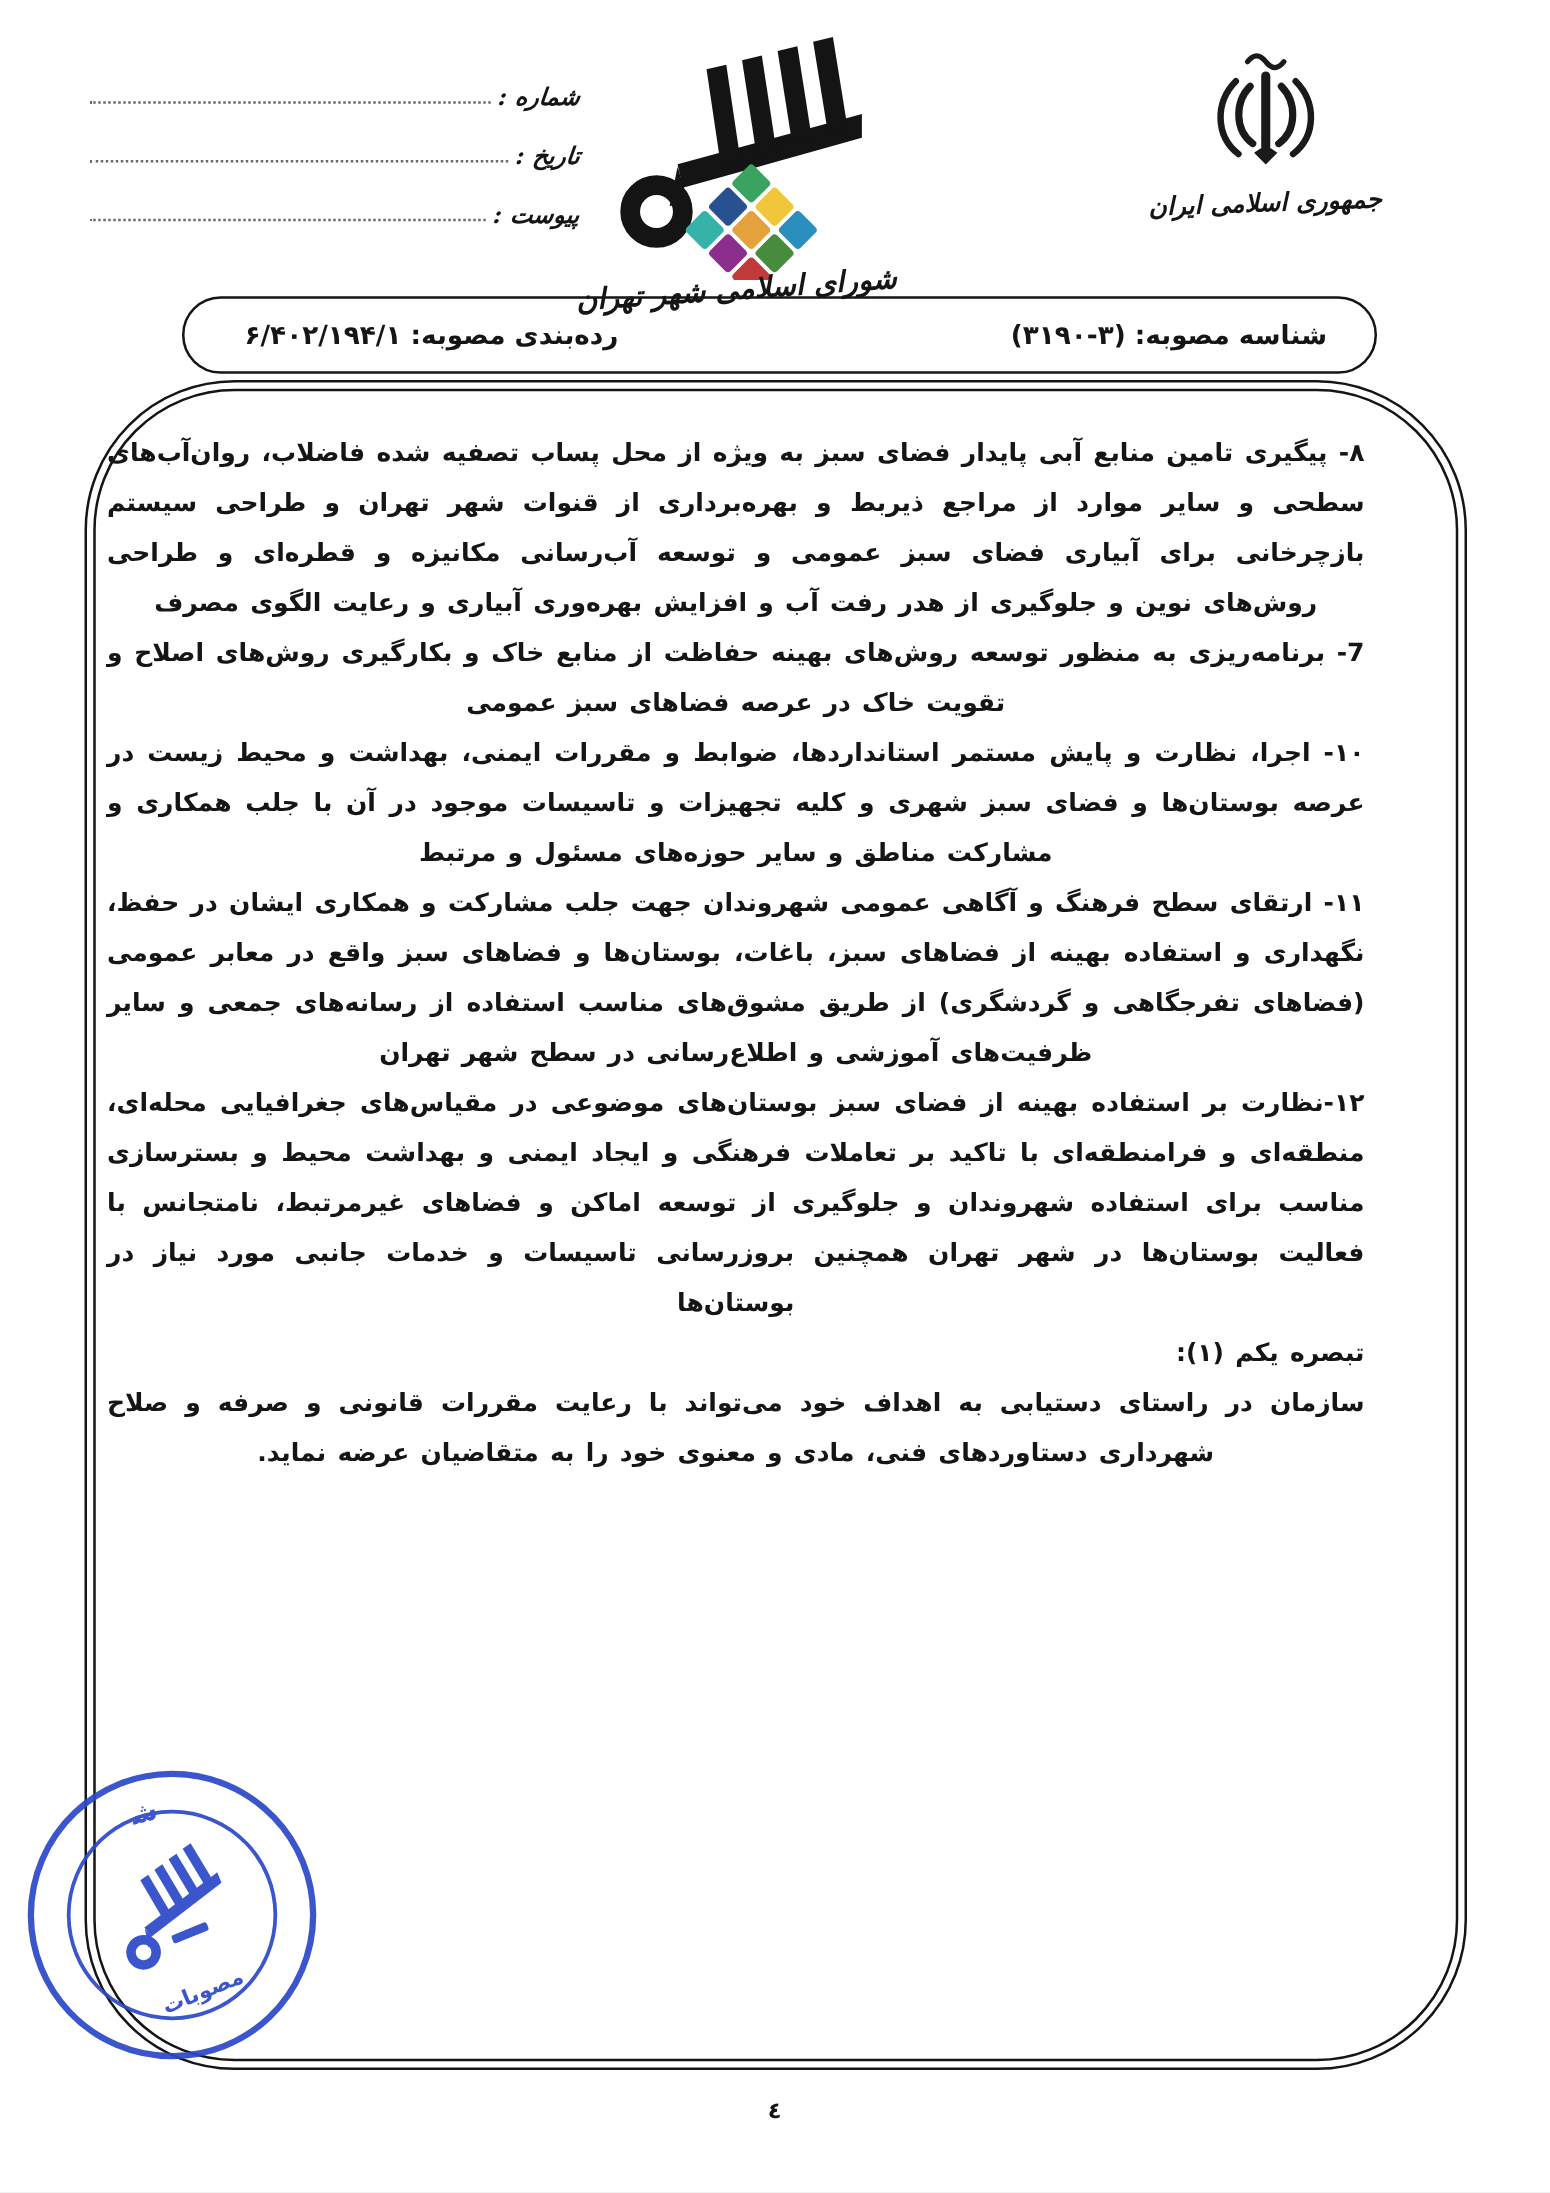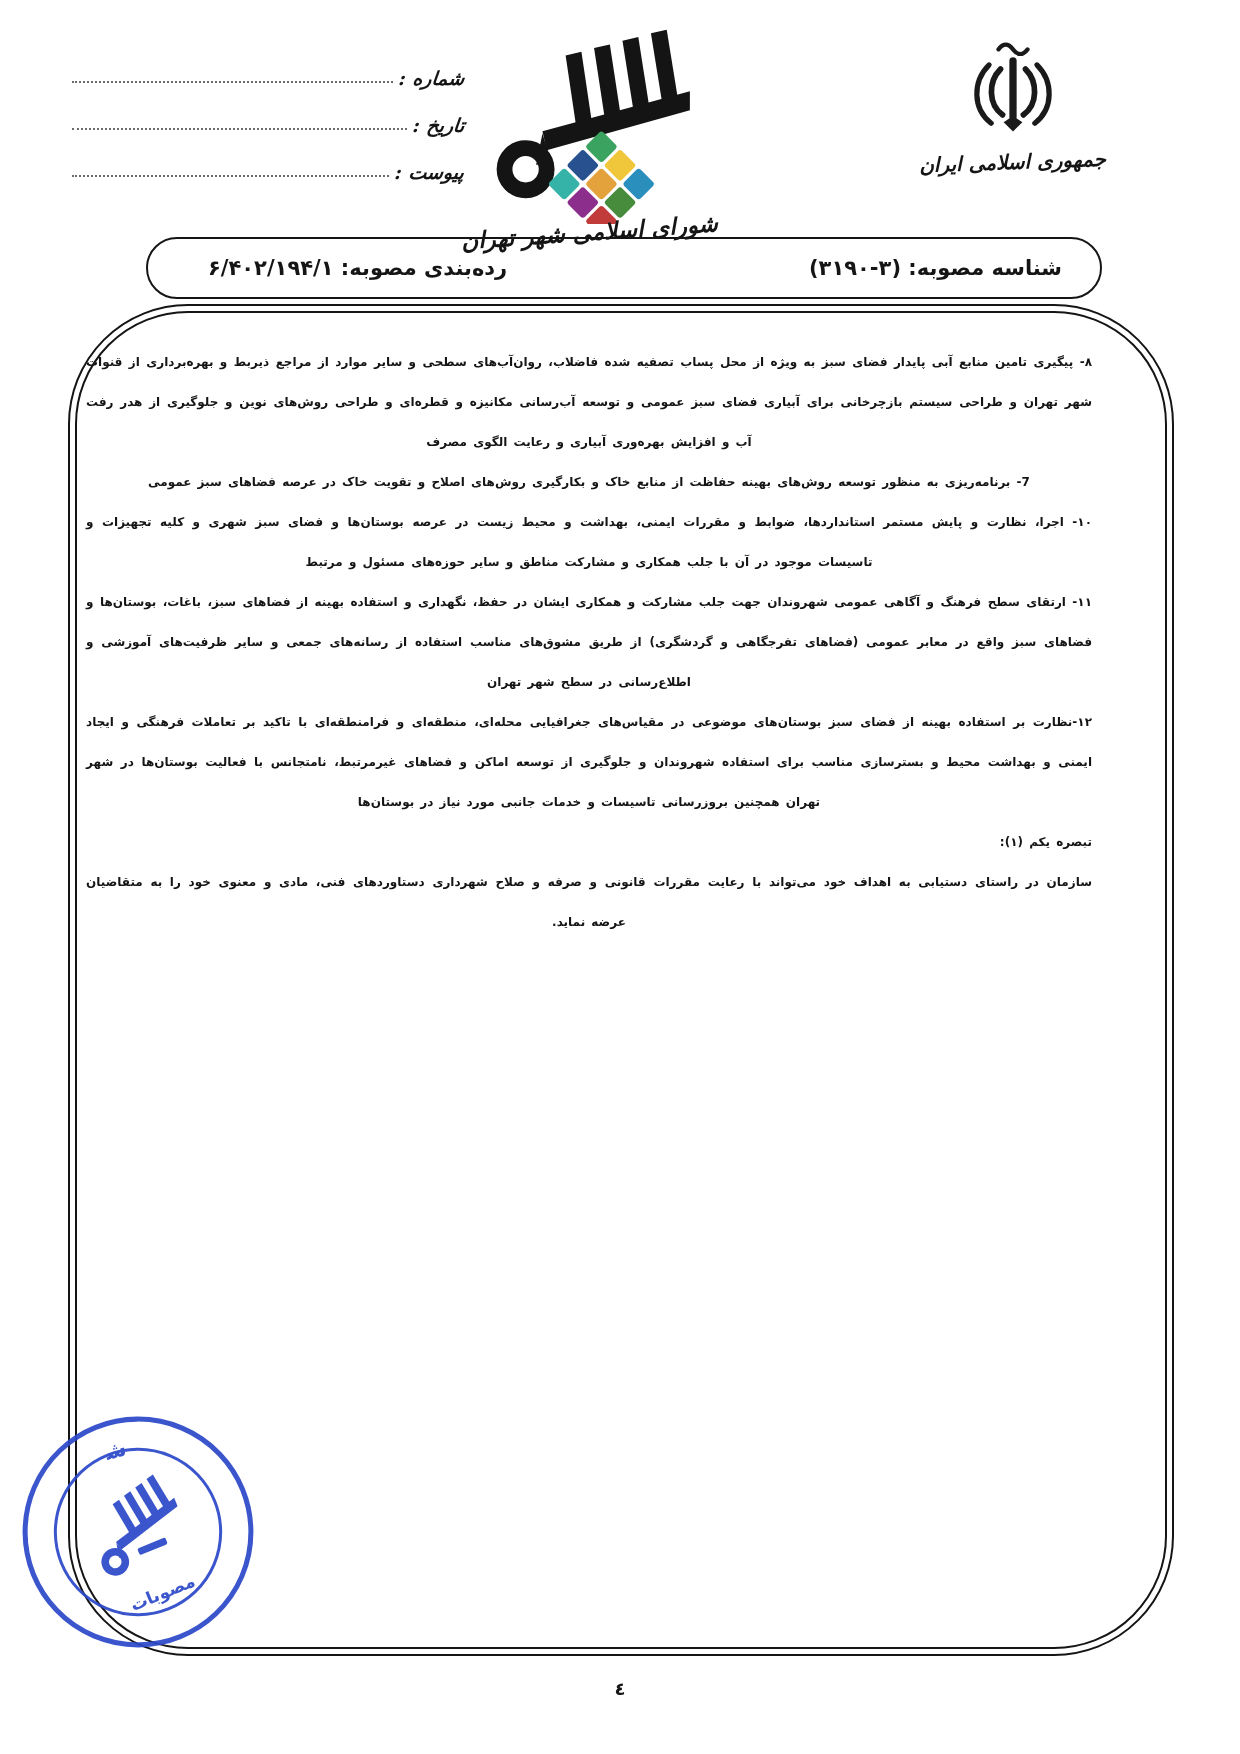--- a/index.html
+++ b/index.html
@@ -30,32 +30,32 @@
     font-size:20px;margin-top:6px;white-space:nowrap;transform:rotate(-2deg);
   }
   
   .band{
     position:absolute;left:146px;top:237px;width:956px;height:62px;
     border:2.5px solid #151515;border-radius:34px;
     display:flex;flex-direction:row;align-items:center;justify-content:space-between;
     direction:rtl;padding:0 38px 0 48px;box-sizing:border-box;
     font-weight:bold;font-size:21px;
   }
-  .band span{white-space:nowrap;margin-left:12px;}
+  .band span{white-space:nowrap;}
   
   .bodybox{
     position:absolute;left:68px;top:304px;width:1106px;height:1352px;
     border:2.5px solid #151515;border-radius:120px;box-sizing:border-box;
   }
   .bodybox::before{
     content:"";position:absolute;inset:5px;border:2px solid #151515;border-radius:113px;
   }
   .bodytext{
     position:absolute;left:86px;top:342px;width:1006px;direction:rtl;
-    font-weight:bold;font-size:12px;line-height:40px;word-spacing:2px;
+    font-weight:bold;font-size:20px;line-height:40px;word-spacing:2px;
   }
   .bodytext p{margin:0;text-align:justify;text-align-last:center;}
   .bodytext p.note-title{text-align:left;text-align-last:right;}
   
   .stamp{
     position:absolute;left:12px;top:1406px;width:252px;height:252px;
     transform:rotate(-22deg);opacity:.92;color:var(--stamp-color,#2b48c8);z-index:5;
   }
   
   .pagenum{

